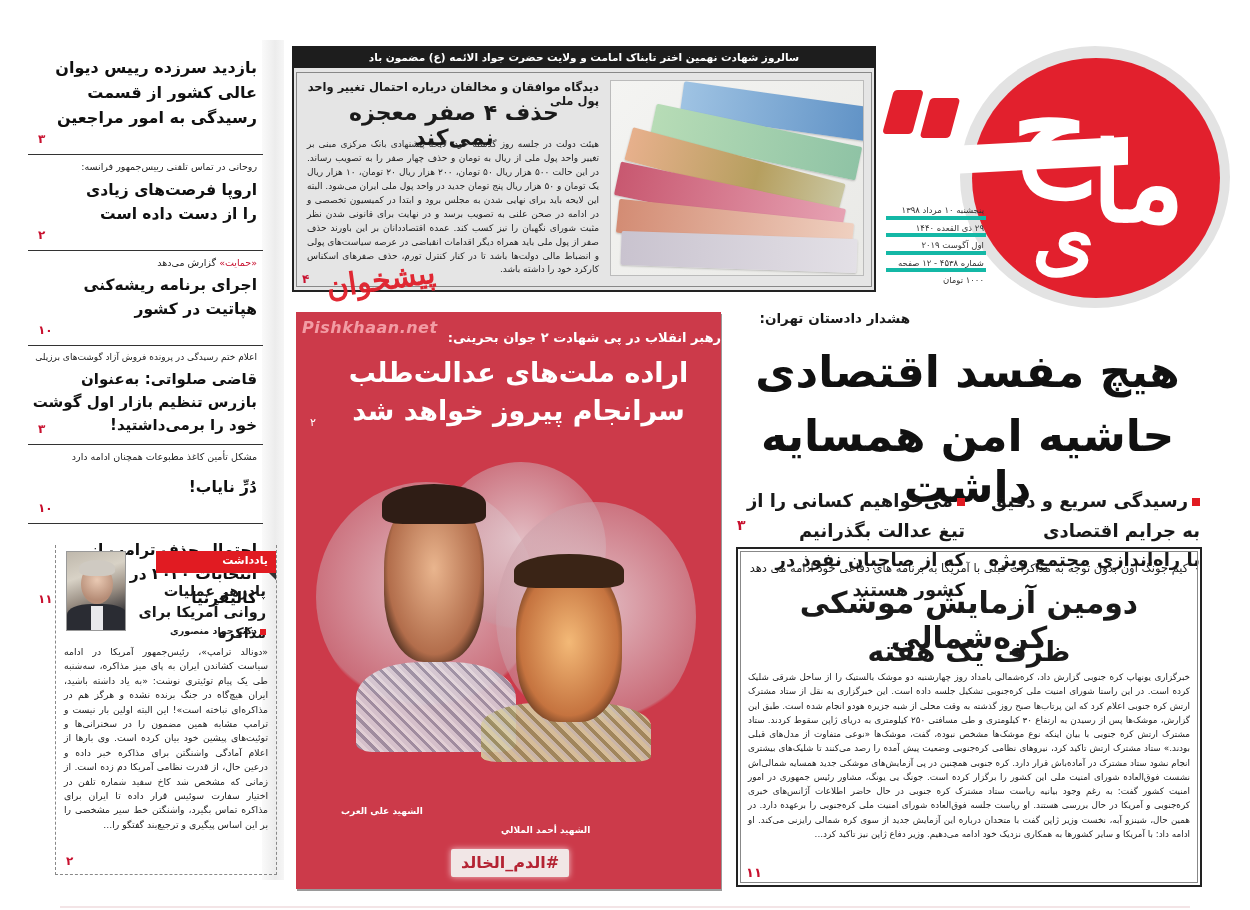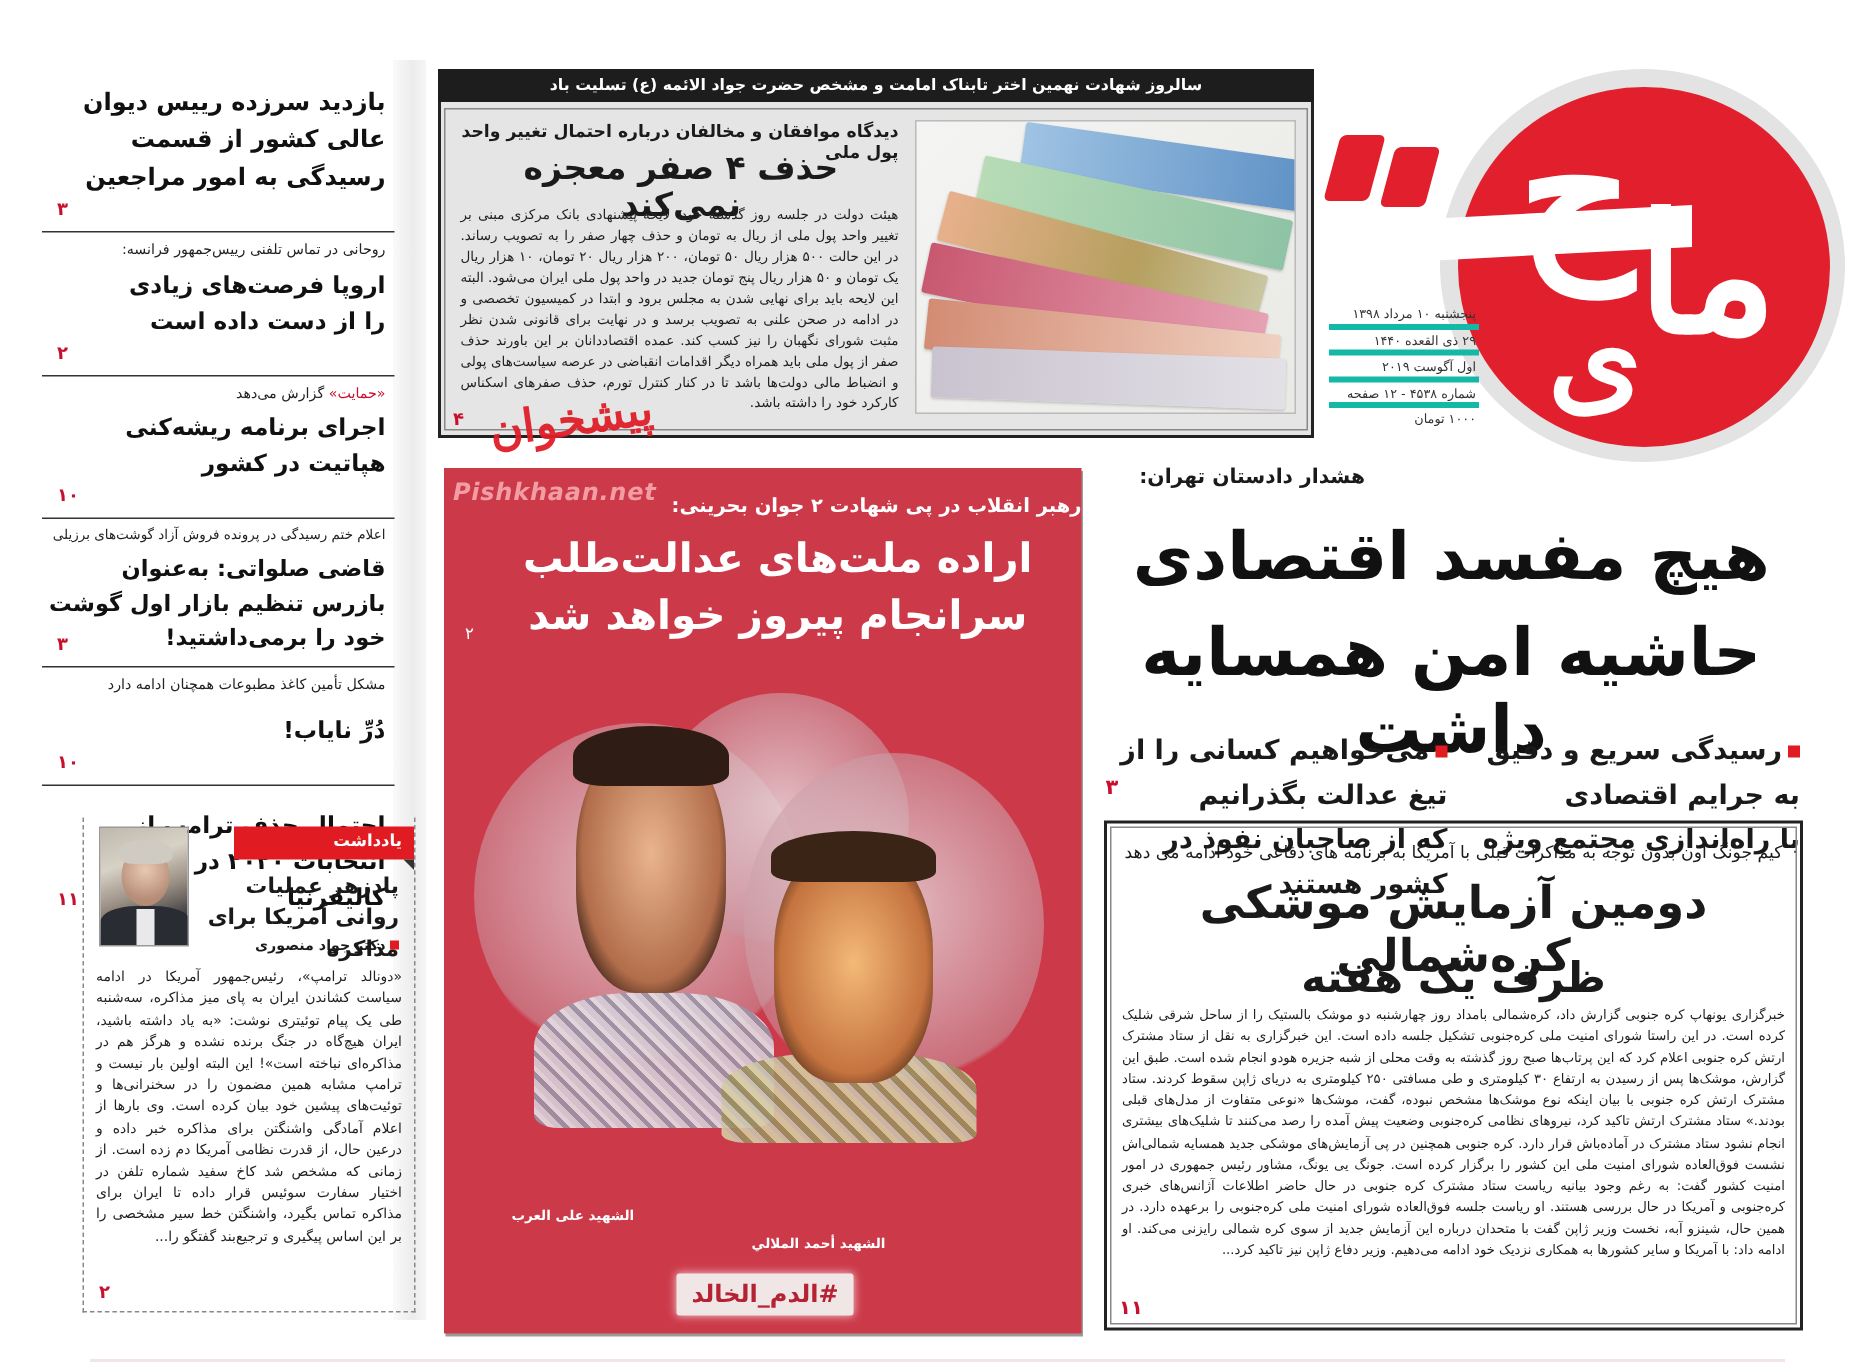--- a/index.html
+++ b/index.html
@@ -150,21 +150,21 @@
       <div class="shirt"></div>
       <div class="head"></div>
       <div class="hair"></div>
     </div>
     <div class="op-title">پادزهر عملیات روانی آمریکا برای مذاکره</div>
     <div class="op-author"><span class="sq"></span><span>دکتر جواد منصوری</span></div>
     <div class="op-body">«دونالد ترامپ»، رئیس‌جمهور آمریکا در ادامه سیاست کشاندن ایران به پای میز مذاکره، سه‌شنبه طی یک پیام توئیتری نوشت: «به یاد داشته باشید، ایران هیچ‌گاه در جنگ برنده نشده و هرگز هم در مذاکره‌ای نباخته است»! این البته اولین بار نیست و ترامپ مشابه همین مضمون را در سخنرانی‌ها و توئیت‌های پیشین خود بیان کرده است. وی بارها از اعلام آمادگی واشنگتن برای مذاکره خبر داده و درعین حال، از قدرت نظامی آمریکا دم زده است. از زمانی که مشخص شد کاخ سفید شماره تلفن در اختیار سفارت سوئیس قرار داده تا ایران برای مذاکره تماس بگیرد، واشنگتن خط سیر مشخصی را بر این اساس پیگیری و ترجیع‌بند گفتگو را...</div>
     <div class="op-pg">۲</div>
   </div>
 
-  <div class="top-banner">سالروز شهادت نهمین اختر تابناک امامت و مشخص حضرت جواد الائمه (ع) تسلیت باد</div>
+  <div class="top-banner">سالروز شهادت نهمین اختر تابناک امامت و ولایت حضرت جواد الائمه (ع) مضمون باد</div>
   <div class="top-box">
     <div class="top-box-inner"></div>
     <div class="money-img">
       <div class="note" style="left:70px;top:14px;width:200px;background:linear-gradient(90deg,#9fc3e3,#5c8fc4);transform:rotate(8deg);"></div>
       <div class="note" style="left:40px;top:44px;width:210px;background:linear-gradient(90deg,#b7dcb6,#8fc3a5);transform:rotate(12deg);"></div>
       <div class="note" style="left:14px;top:74px;width:220px;background:linear-gradient(90deg,#e7b08c,#b69f5f 60%,#c9c6a1);transform:rotate(15deg);"></div>
       <div class="note" style="left:4px;top:104px;width:230px;background:linear-gradient(90deg,#c85870,#e6a2b3);transform:rotate(12deg);"></div>
       <div class="note" style="left:6px;top:130px;width:236px;background:linear-gradient(90deg,#d38c74,#efd0c0);transform:rotate(6deg);"></div>
       <div class="note" style="left:10px;top:154px;width:236px;background:linear-gradient(90deg,#c9c3cf,#e3e0e6);transform:rotate(2deg);"></div>
     </div>

